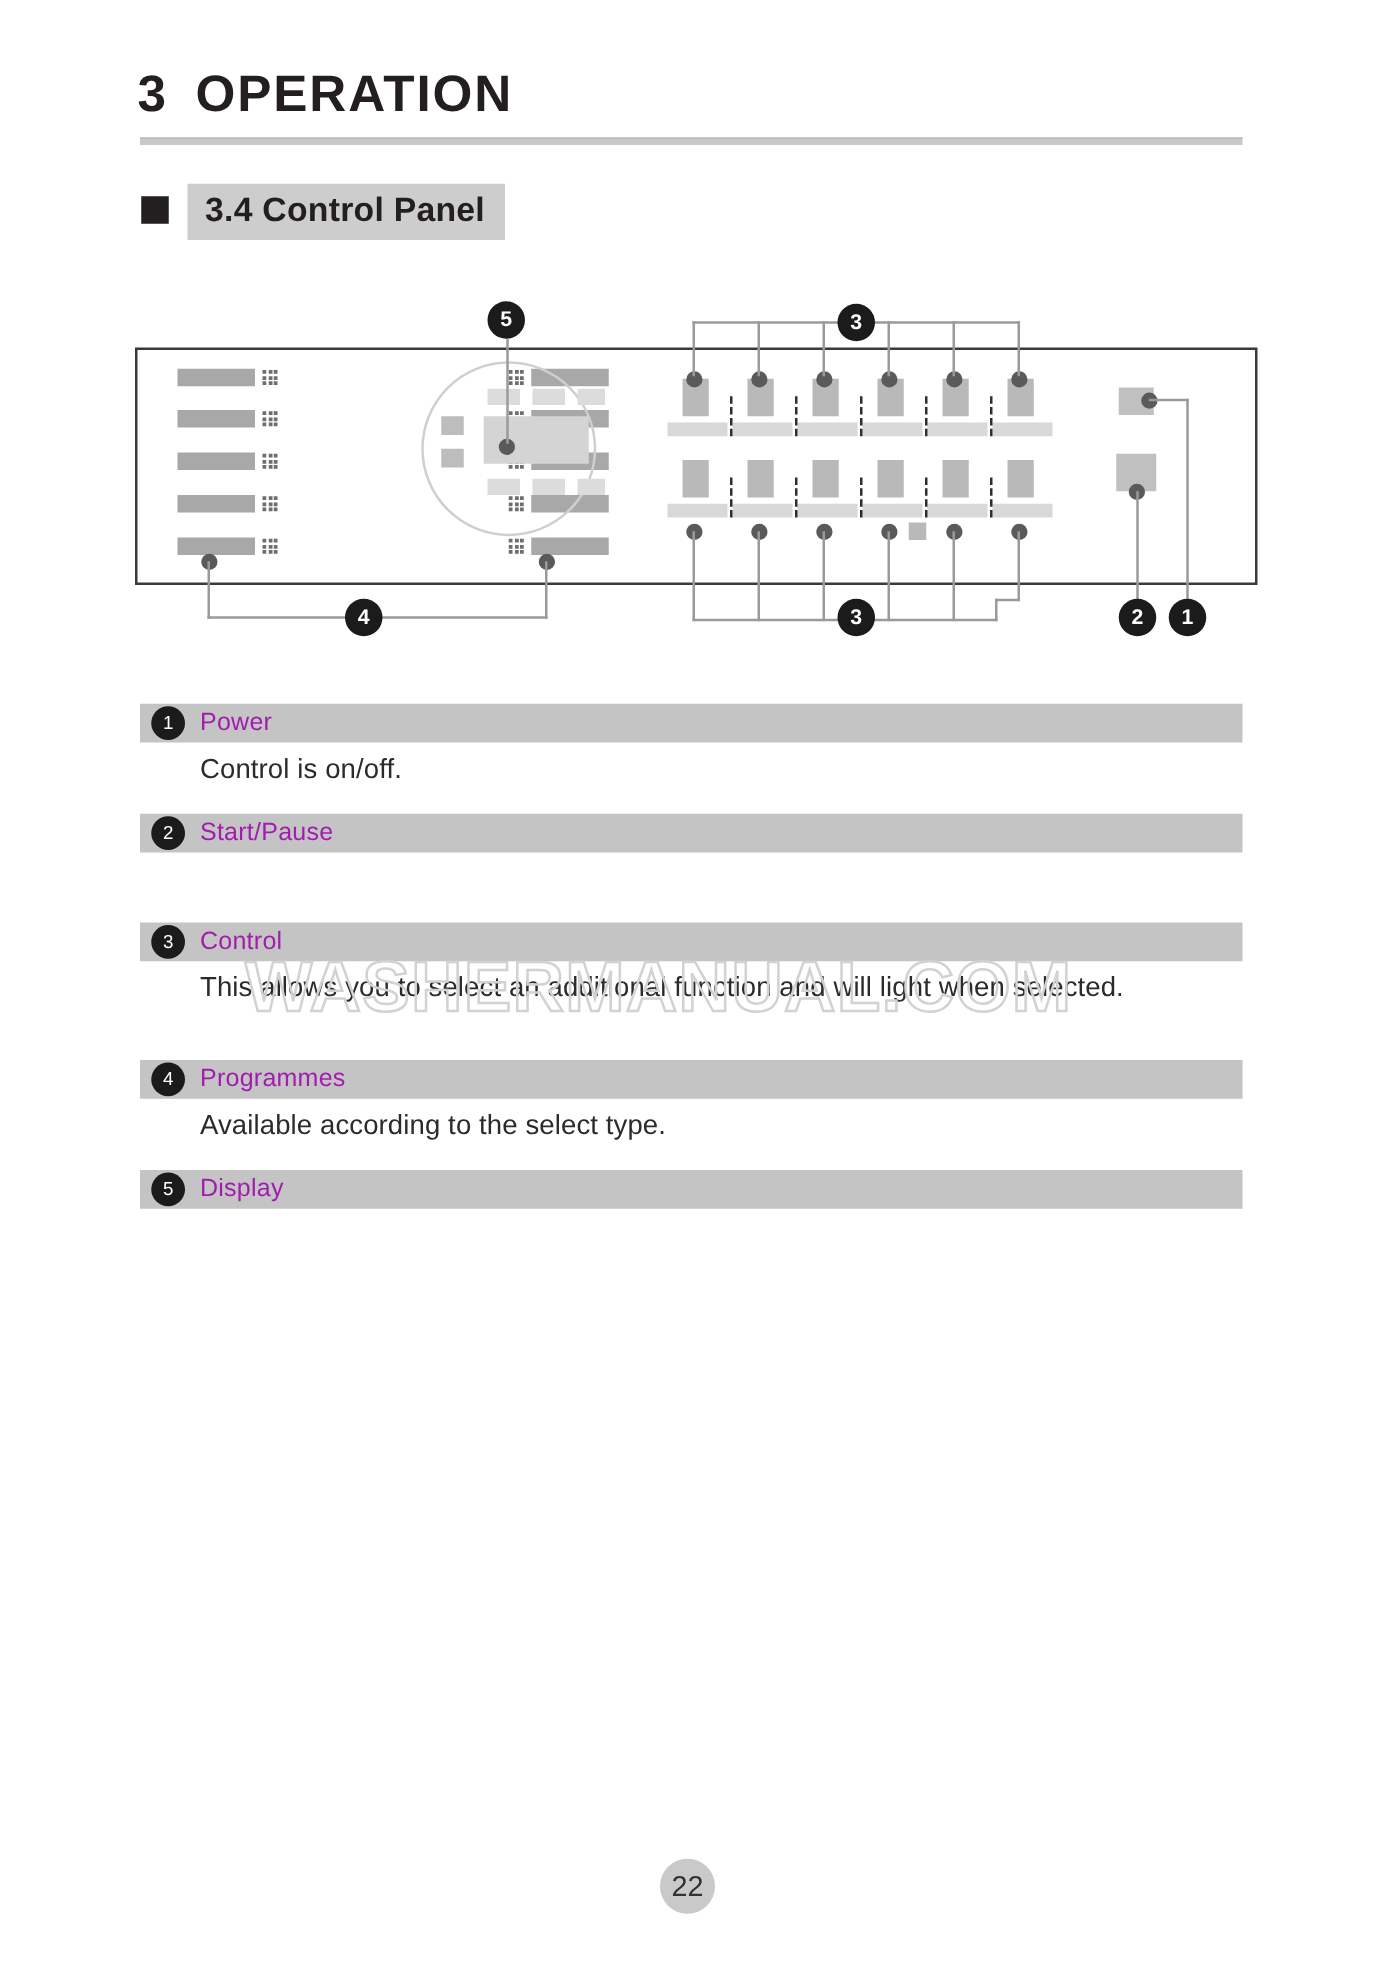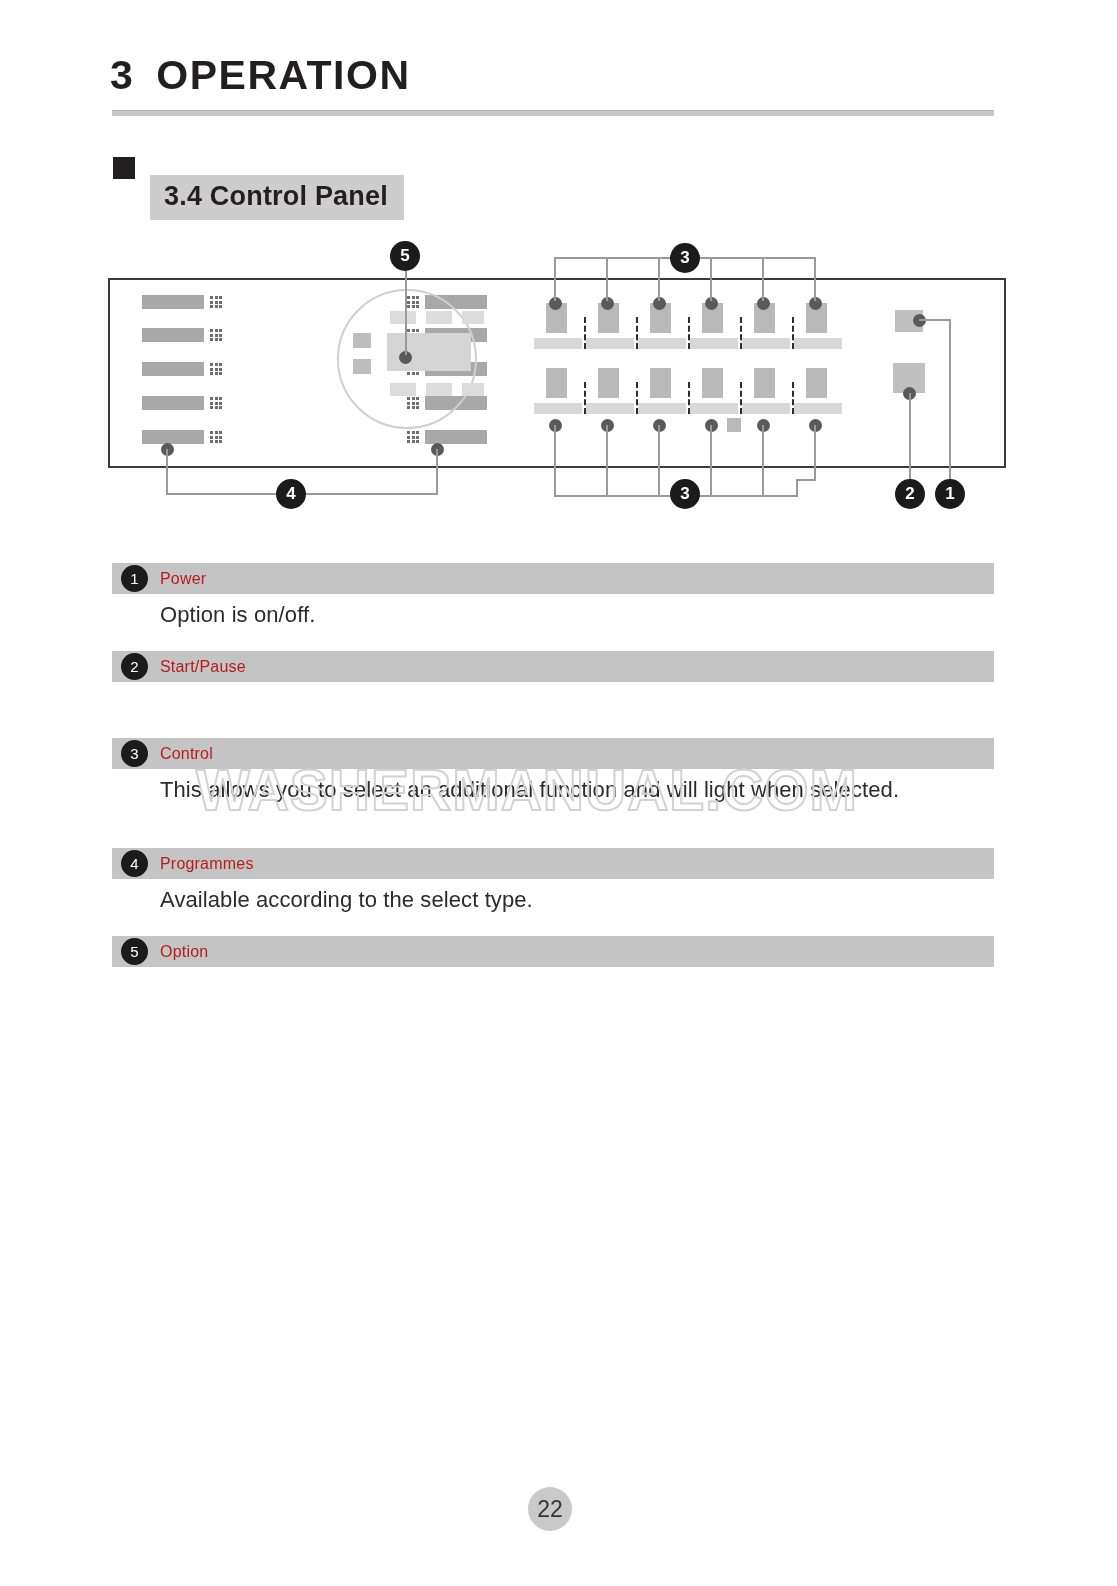--- a/index.html
+++ b/index.html
@@ -50,21 +50,20 @@
   .sec-title {
     position: absolute;
     left: 150px;
     top: 147px;
     background: #cdcdcd;
     padding: 6px 16px 8px 14px;
     font-size: 27px;
     font-weight: bold;
     color: #231f20;
     letter-spacing: 0.2px;
-    margin-top: 28px;
   }
 
   
   .diagram {
     position: absolute;
     left: 100px;
     top: 235px;
     width: 917px;
     height: 285px;
   }
@@ -195,22 +194,22 @@
     color: #fff;
     font-size: 15px;
     display: flex;
     align-items: center;
     justify-content: center;
     margin-left: 9px;
     margin-right: 12px;
     flex: 0 0 auto;
   }
   .entry-title {
-    font-size: 16px;
-    color: #b91c1c;
+    font-size: 20px;
+    color: #a21caf;
     letter-spacing: 0.2px;
   }
   .entry-body {
     font-size: 22px;
     line-height: 32px;
     color: #2b2b2b;
     padding-left: 48px;
     padding-top: 5px;
     letter-spacing: 0.1px;
   }
@@ -521,21 +520,21 @@
 
 </div>
 
 <div class="entry" style="top:563px;">
   <div class="entry-head">
     <div class="entry-badge">
         <span>1</span>
       </div>
     <div class="entry-title">Power</div>
   </div>
-  <div class="entry-body">Option is on/off.</div>
+  <div class="entry-body">Control is on/off.</div>
 </div>
 
 <div class="entry" style="top:651px;">
   <div class="entry-head">
     <div class="entry-badge">
         <span>2</span>
       </div>
     <div class="entry-title">Start/Pause</div>
   </div>
 </div>
@@ -558,19 +557,19 @@
     <div class="entry-title">Programmes</div>
   </div>
   <div class="entry-body">Available according to the select type.</div>
 </div>
 
 <div class="entry" style="top:936px;">
   <div class="entry-head">
     <div class="entry-badge">
         <span>5</span>
       </div>
-    <div class="entry-title">Option</div>
+    <div class="entry-title">Display</div>
   </div>
 </div>
 
 <div class="watermark">WASHERMANUAL.COM</div>
 
 <div class="pagenum">22</div>
 
 </body></html>

